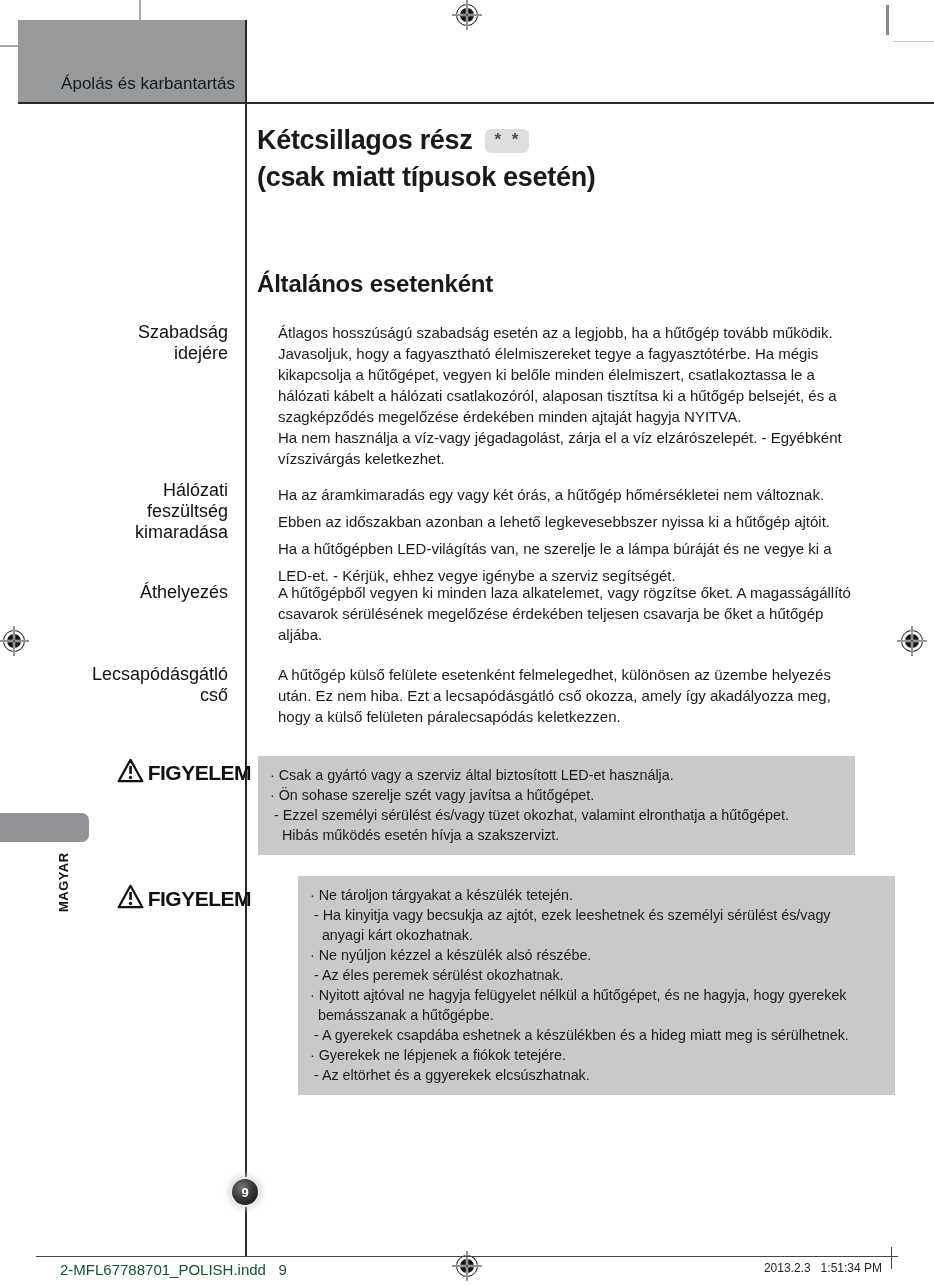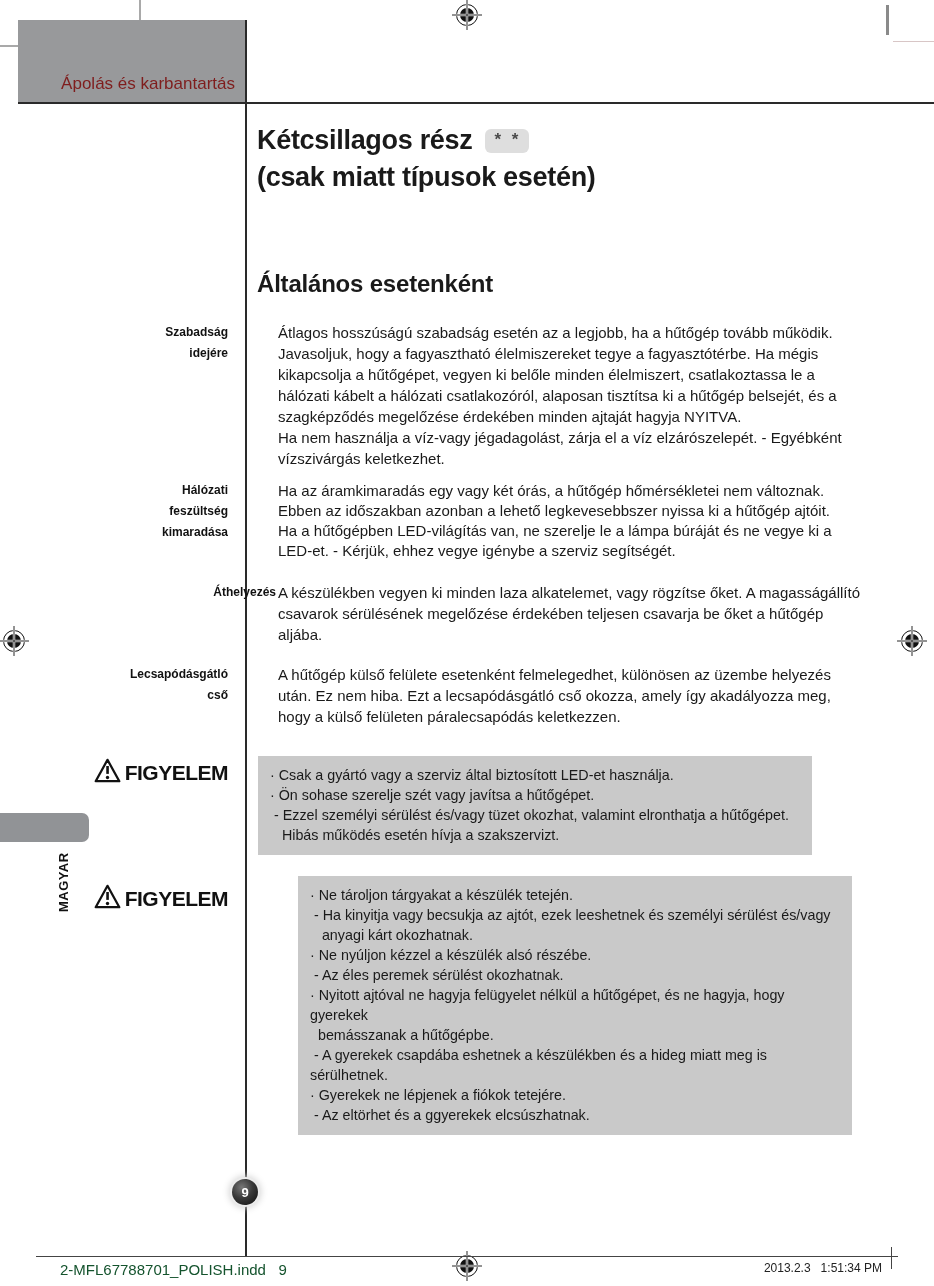--- a/index.html
+++ b/index.html
@@ -8,21 +8,21 @@
     font-family:"Liberation Sans","DejaVu Sans",sans-serif; color:#1a1a1a;
     overflow:hidden;
   }
   .prewrap { white-space:pre-wrap; }
 
   
   .header-tab {
     position:absolute; left:18px; top:20px; width:227px; height:83px;
     background:#98999b; display:flex; align-items:flex-end; justify-content:flex-end;
   }
-  .header-tab-label { color:#7f1d1d; font-size:17px; padding:0 10px 9px 0; }
+  .header-tab-label { color:#0f172a; font-size:17px; padding:0 10px 9px 0; }
   .header-line { position:absolute; left:18px; top:102px; width:916px; height:2px; background:#2a2a2a; }
   .divider-v { position:absolute; left:245px; top:20px; width:2px; height:1237px; background:#2a2a2a; }
 
   
   .mark { position:absolute; }
   .crop-tl-v { left:139px; top:0; width:2px; height:25px; background:#a9a9a9; }
   .crop-tl-h { left:0; top:45px; width:28px; height:2px; background:#a9a9a9; }
   .crop-tr-v { left:886px; top:5px; width:3px; height:30px; background:#8a8a8a; }
   .crop-tr-h { left:893px; top:41px; width:41px; height:1px; background:#d8c6c6; }
 
@@ -31,31 +31,31 @@
   .title-badge {
     display:inline-block; background:#dedede; border-radius:6px;
     font-size:17px; font-weight:bold; color:#4a4a4a; letter-spacing:3px;
     padding:4px 8px 6px 10px; margin-left:12px; vertical-align:4px; line-height:14px;
   }
   .intro-bullets { position:absolute; left:257px; top:217px; font-size:15px; line-height:22px; }
   .general-heading { position:absolute; left:257px; top:270px; font-weight:bold; font-size:24px; letter-spacing:-0.2px; }
 
   .side-label {
     position:absolute; left:0; width:228px; text-align:right;
-    font-weight:bold; font-size:12px; line-height:21px; color:#111;
+    font-weight:normal; font-size:18px; line-height:21px; color:#111;
   }
   .body-text { position:absolute; left:258px; width:650px; font-size:15px; line-height:21px;margin-left:20px; }
 
   
   .warn-label {
     position:absolute; left:0; width:228px; display:flex; align-items:center; justify-content:flex-end; gap:4px;
-    font-weight:bold; font-size:21px; letter-spacing:-0.5px; color:#111;
+    font-weight:bold; font-size:21px; letter-spacing:-0.5px; color:#111;padding-left:23px;
   }
   .warn-box {
-    position:absolute; left:258px; width:554px; background:#c9c9c9;
+    position:absolute; left:258px; width:597px; background:#c9c9c9;
     font-size:14.3px; line-height:20px; padding:9px 8px 10px 12px; box-sizing:border-box;
   }
 
   
   .side-tab { position:absolute; left:0; top:813px; width:89px; height:29px; background:#919396; border-radius:0 7px 7px 0; }
   .side-tab-label {
     position:absolute; left:56px; top:848px; height:64px;
     writing-mode:vertical-rl; transform:rotate(180deg);
     font-weight:bold; font-size:13px; letter-spacing:0.5px; color:#111;
   }
@@ -148,27 +148,27 @@
 Javasoljuk, hogy a fagyasztható élelmiszereket tegye a fagyasztótérbe. Ha mégis
 kikapcsolja a hűtőgépet, vegyen ki belőle minden élelmiszert, csatlakoztassa le a
 hálózati kábelt a hálózati csatlakozóról, alaposan tisztítsa ki a hűtőgép belsejét, és a
 szagképződés megelőzése érdekében minden ajtaját hagyja NYITVA.
 Ha nem használja a víz-vagy jégadagolást, zárja el a víz elzárószelepét. - Egyébként
 vízszivárgás keletkezhet.</div>
 
   <div class="side-label prewrap" style="top:480px;">Hálózati
 feszültség
 kimaradása</div>
-  <div class="body-text prewrap" style="top:481px; line-height:20px;">Ha az áramkimaradás egy vagy két órás, a hűtőgép hőmérsékletei nem változnak.
+  <div class="body-text prewrap" style="top:481px; line-height:27px;">Ha az áramkimaradás egy vagy két órás, a hűtőgép hőmérsékletei nem változnak.
 Ebben az időszakban azonban a lehető legkevesebbszer nyissa ki a hűtőgép ajtóit.
 Ha a hűtőgépben LED-világítás van, ne szerelje le a lámpa búráját és ne vegye ki a
 LED-et. - Kérjük, ehhez vegye igénybe a szerviz segítségét.</div>
 
-  <div class="side-label prewrap" style="top:582px;padding-left:48px;">Áthelyezés</div>
-  <div class="body-text prewrap" style="top:582px;">A készülékben vegyen ki minden laza alkatelemet, vagy rögzítse őket. A magasságállító
+  <div class="side-label prewrap" style="top:582px;">Áthelyezés</div>
+  <div class="body-text prewrap" style="top:582px;">A hűtőgépből vegyen ki minden laza alkatelemet, vagy rögzítse őket. A magasságállító
 csavarok sérülésének megelőzése érdekében teljesen csavarja be őket a hűtőgép
 aljába.</div>
 
   <div class="side-label prewrap" style="top:664px;">Lecsapódásgátló
 cső</div>
   <div class="body-text prewrap" style="top:664px;">A hűtőgép külső felülete esetenként felmelegedhet, különösen az üzembe helyezés
 után. Ez nem hiba. Ezt a lecsapódásgátló cső okozza, amely így akadályozza meg,
 hogy a külső felületen páralecsapódás keletkezzen.</div>
 
   <div class="warn-label" style="top:758px;">

